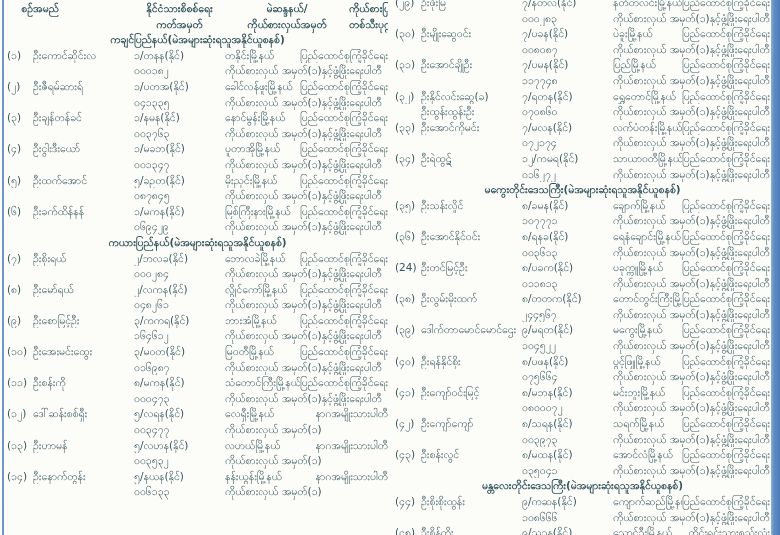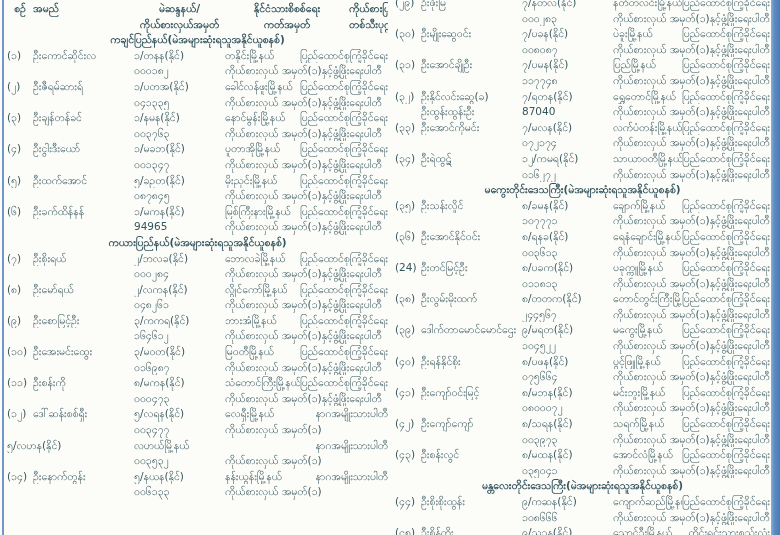--- a/index.html
+++ b/index.html
@@ -13,21 +13,21 @@
   .edge-bar-right{position:absolute;right:0;top:0;bottom:0;width:9px;
     background:linear-gradient(90deg,#8fb0d8 0%,#5e8cc2 35%,#4a7cba 100%);}
   .col{position:absolute;top:0;height:535px;overflow:hidden;font-size:10.5px;line-height:15.6px;}
   .col-left{left:7px;width:381px;}
   .col-right{left:395px;width:375px;}
   .col-right .col-inner{margin-top:-5px;}
   .col-left  .col-inner{margin-top:1px;}
   .thead{display:grid;grid-template-columns:127px 91px 124px 1fr;font-weight:bold;}
   .thead .hc{min-width:0;white-space:nowrap;text-align:center;}
   .hc-first{display:flex;text-align:left;}
-  .hc-seq{width:26px;flex:none;}
+  .hc-seq{width:26px;flex:none;text-align:right;}
   .hc2{line-height:15.6px;}
   .section-header{font-weight:bold;white-space:nowrap;overflow:hidden;height:15.6px;text-align:center;}
   .row-line{display:grid;grid-template-columns:127px 91px 1fr auto;height:15.6px;}
   .row-line2{display:grid;grid-template-columns:127px 91px 1fr;height:15.6px;}
   .cell{min-width:0;white-space:nowrap;overflow:hidden;}
   .c-party{text-align:right;}
   .c-seqname{display:flex;}
   .c-seq{width:26px;flex:none;}
 </style>
 </head>
@@ -37,26 +37,26 @@
 <div class="edge-bar-right"></div>
 
 <div class="col col-left">
   <div class="col-inner">
     <div class="thead">
       <div class="hc hc-first cell">
         <span class="hc-seq">စဉ်</span>
         <span>အမည်</span>
       </div>
       <div class="hc">
+        <div class="hc2">နိုင်ငံသားစိစစ်ရေး</div>
+        <div class="hc2">ကတ်အမှတ်</div>
+      </div>
+      <div class="hc">
         <div class="hc2">မဲဆန္ဒနယ်/</div>
         <div class="hc2">ကိုယ်စားလှယ်အမှတ်</div>
-      </div>
-      <div class="hc">
-        <div class="hc2">နိုင်ငံသားစိစစ်ရေး</div>
-        <div class="hc2">ကတ်အမှတ်</div>
       </div>
       <div class="hc">
         <div class="hc2">ကိုယ်စားပြုပါတီ/</div>
         <div class="hc2">တစ်သီးပုဂ္ဂလ</div>
       </div>
     </div>
   <div class="section-header">ကချင်ပြည်နယ်(မဲအများဆုံးရသူအနိုင်ယူစနစ်)</div>
       <div class="row-line">
         <div class="cell c-seqname">
           <div class="c-seq">(၁)</div>
@@ -149,21 +149,21 @@
         </div>
         <div class="cell">၁/မကန(နိုင်)</div>
         <div class="cell">မြစ်ကြီးနားမြို့နယ်</div>
         <div class="cell c-party">ပြည်ထောင်စုကြံ့ခိုင်ရေး</div>
       </div>
       <div class="row-line2">
         <div class="cell c-seqname">
           <div class="c-seq"></div>
           <div class=""></div>
         </div>
-        <div class="cell">94965</div>
+        <div class="cell">၀၆၉၄၂၉</div>
         <div class="cell">ကိုယ်စားလှယ် အမှတ်(၁)နှင့်ဖွံ့ဖြိုးရေးပါတီ</div>
       </div>
       <div class="section-header">ကယားပြည်နယ်(မဲအများဆုံးရသူအနိုင်ယူစနစ်)</div>
       <div class="row-line">
         <div class="cell c-seqname">
           <div class="c-seq">(၇)</div>
           <div class="">ဦးစိုးရယ်</div>
         </div>
         <div class="cell">၂/ဘလခ(နိုင်)</div>
         <div class="cell">ဘောလခဲမြို့နယ်</div>
@@ -256,20 +256,24 @@
       </div>
       <div class="row-line2">
         <div class="cell c-seqname">
           <div class="c-seq"></div>
           <div class=""></div>
         </div>
         <div class="cell">၀၀၃၄၇၇</div>
         <div class="cell">ကိုယ်စားလှယ် အမှတ်(၁)</div>
       </div>
       <div class="row-line">
+        <div class="cell c-seqname">
+          <div class="c-seq">(၁၃)</div>
+          <div class="">ဦးဟာမန်</div>
+        </div>
         <div class="cell">၅/လဟန(နိုင်)</div>
         <div class="cell">လဟယ်မြို့နယ်</div>
         <div class="cell c-party">နာဂအမျိုးသားပါတီ</div>
       </div>
       <div class="row-line2">
         <div class="cell c-seqname">
           <div class="c-seq"></div>
           <div class=""></div>
         </div>
         <div class="cell">၀၀၃၅၃၂</div>
@@ -355,21 +359,21 @@
         </div>
         <div class="cell">၇/ရတန(နိုင်)</div>
         <div class="cell">ရွှေတောင်မြို့နယ်</div>
         <div class="cell c-party">ပြည်ထောင်စုကြံ့ခိုင်ရေး</div>
       </div>
       <div class="row-line2">
         <div class="cell c-seqname">
           <div class="c-seq"></div>
           <div class="">ဦးထွန်းထွန်းဦး</div>
         </div>
-        <div class="cell">87040</div>
+        <div class="cell">၀၇၀၈၆၀</div>
         <div class="cell">ကိုယ်စားလှယ် အမှတ်(၁)နှင့်ဖွံ့ဖြိုးရေးပါတီ</div>
       </div>
       <div class="row-line">
         <div class="cell c-seqname">
           <div class="c-seq">(၃၃)</div>
           <div class="">ဦးအောင်ကိုမင်း</div>
         </div>
         <div class="cell">၇/မလန(နိုင်)</div>
         <div class="cell">လက်ပံတန်းမြို့နယ်</div>
         <div class="cell c-party">ပြည်ထောင်စုကြံ့ခိုင်ရေး</div>

